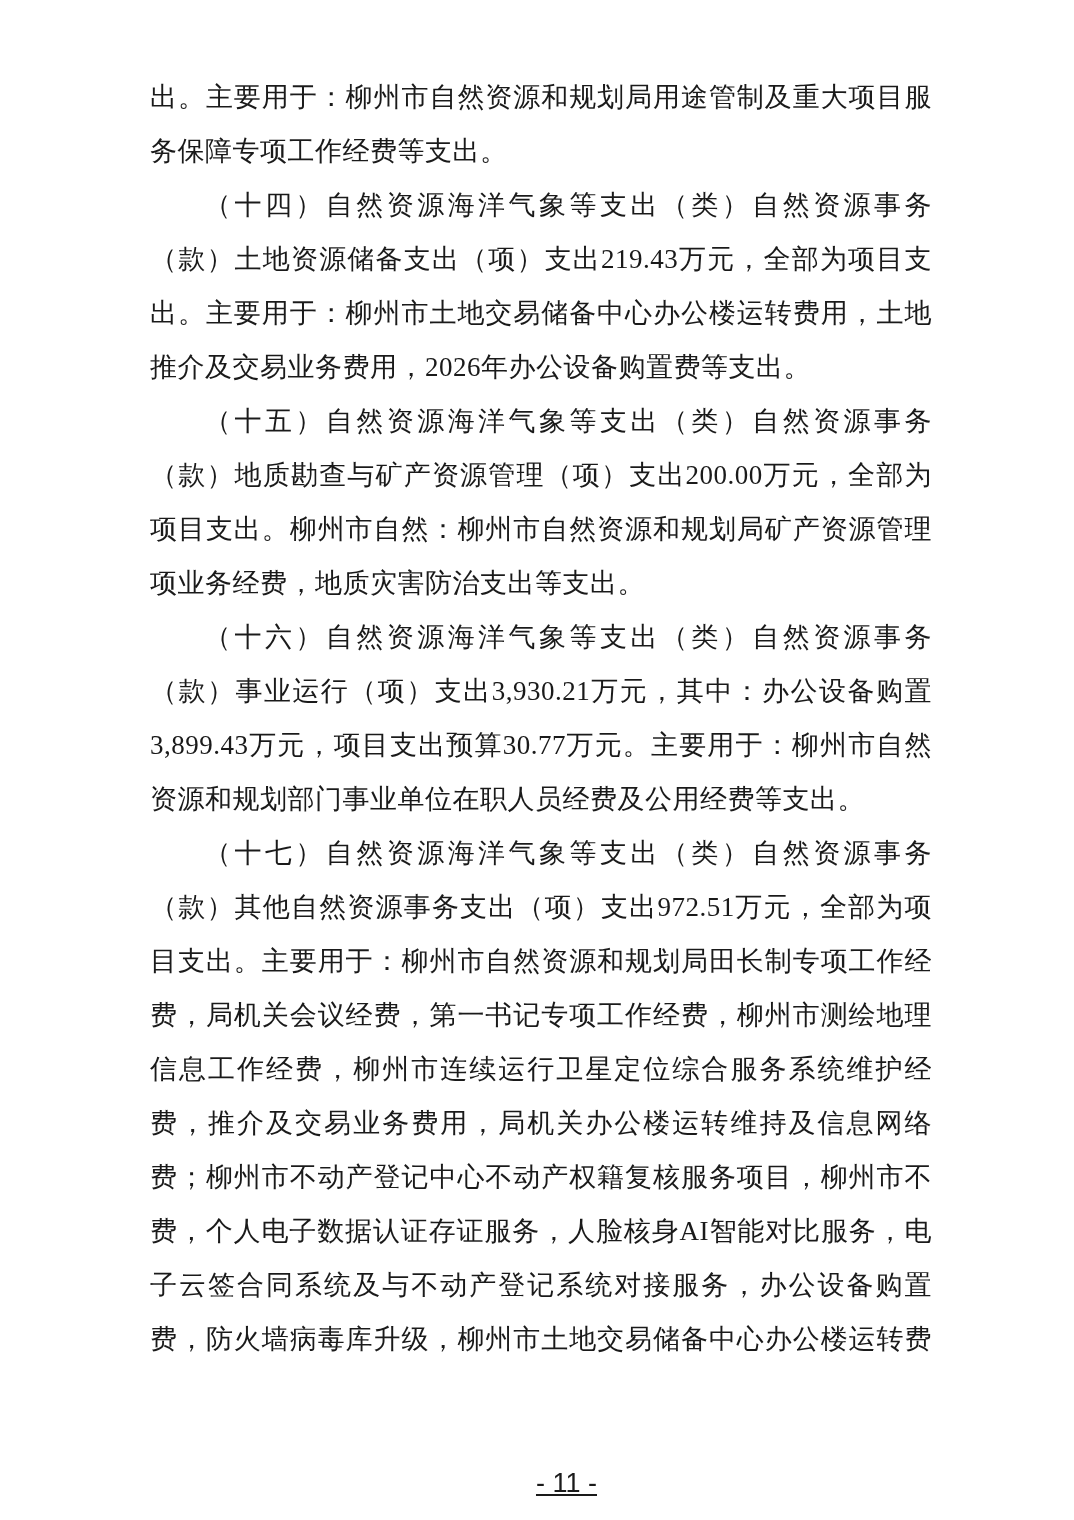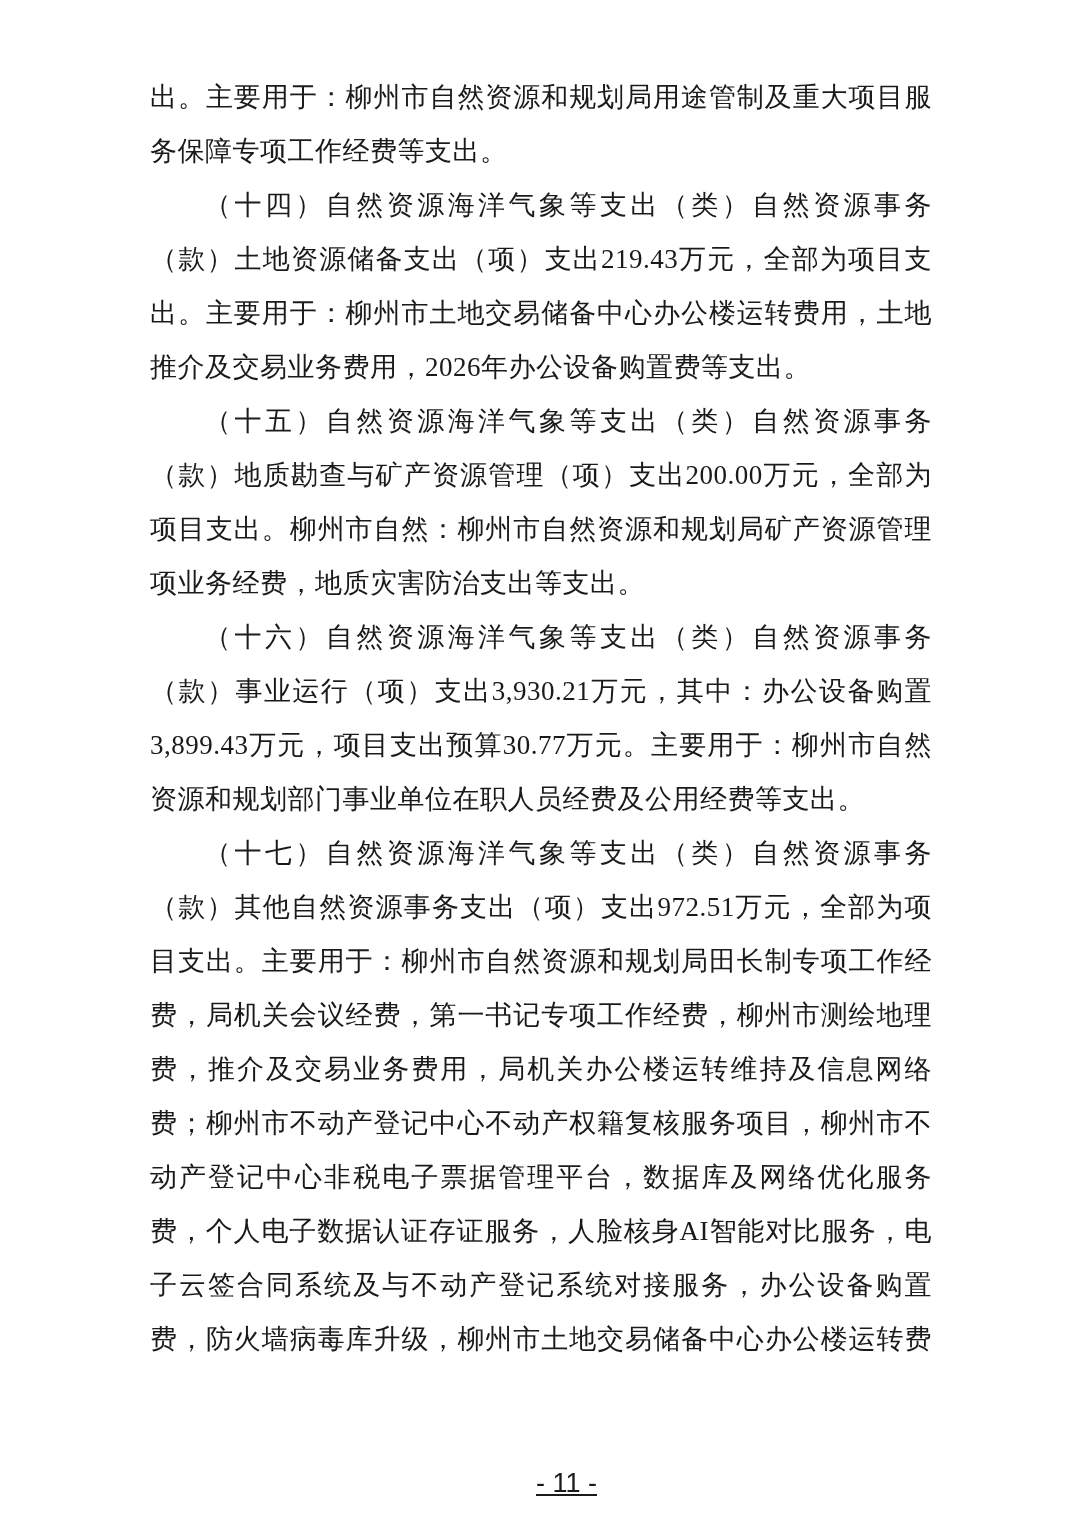--- a/index.html
+++ b/index.html
@@ -69,21 +69,21 @@
       <div class="line j">项目支出。柳州市自然：柳州市自然资源和规划局矿产资源管理专</div>
       <div class="line">项业务经费，地质灾害防治支出等支出。</div>
       <div class="line j ind">（十六）自然资源海洋气象等支出（类）自然资源事务</div>
       <div class="line j">（款）事业运行（项）支出3,930.21万元，其中：办公设备购置</div>
       <div class="line j">3,899.43万元，项目支出预算30.77万元。主要用于：柳州市自然</div>
       <div class="line">资源和规划部门事业单位在职人员经费及公用经费等支出。</div>
       <div class="line j ind">（十七）自然资源海洋气象等支出（类）自然资源事务</div>
       <div class="line j">（款）其他自然资源事务支出（项）支出972.51万元，全部为项</div>
       <div class="line j">目支出。主要用于：柳州市自然资源和规划局田长制专项工作经</div>
       <div class="line j">费，局机关会议经费，第一书记专项工作经费，柳州市测绘地理</div>
+      <div class="line j">信息工作经费，柳州市连续运行卫星定位综合服务系统维护经</div>
       <div class="line j">费，推介及交易业务费用，局机关办公楼运转维持及信息网络</div>
       <div class="line j">费；柳州市不动产登记中心不动产权籍复核服务项目，柳州市不</div>
-      <div class="line j">动产登记中心非税电子票据管理平台，数据库及网络优化服务</div>
       <div class="line j">费，个人电子数据认证存证服务，人脸核身AI智能对比服务，电</div>
       <div class="line j">子云签合同系统及与不动产登记系统对接服务，办公设备购置</div>
       <div class="line j">费，防火墙病毒库升级，柳州市土地交易储备中心办公楼运转费用</div>
     </div>
   <div class="footer">- 11 -</div>
 </div>
 
 </body></html>

